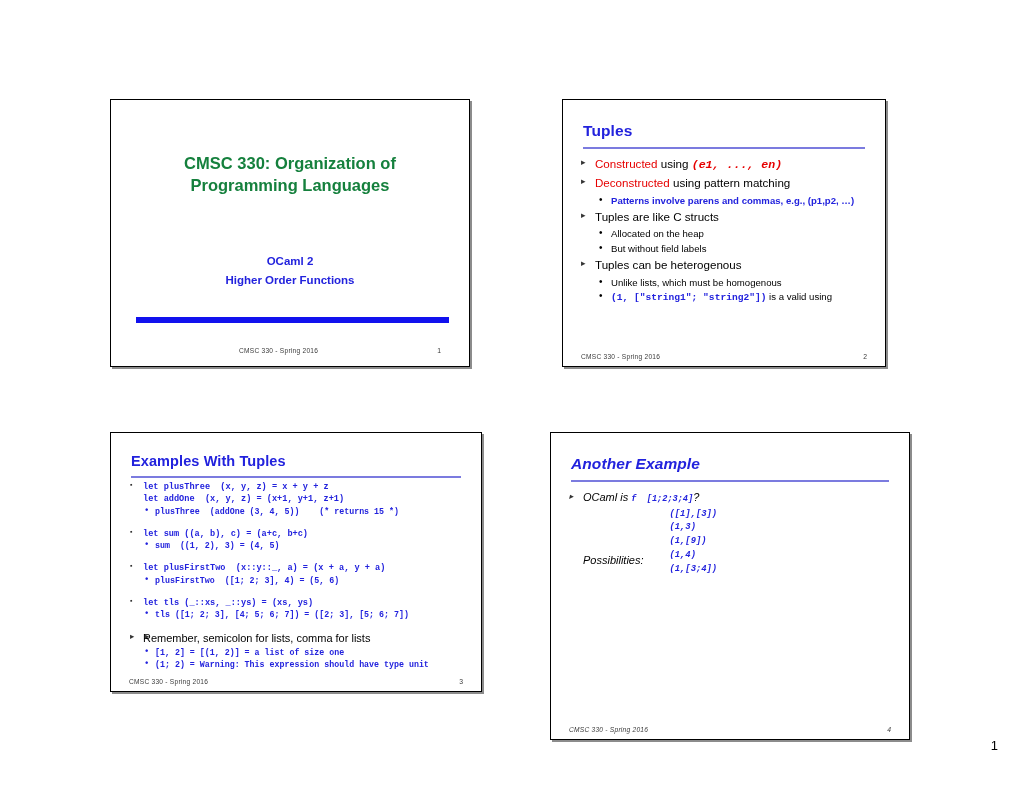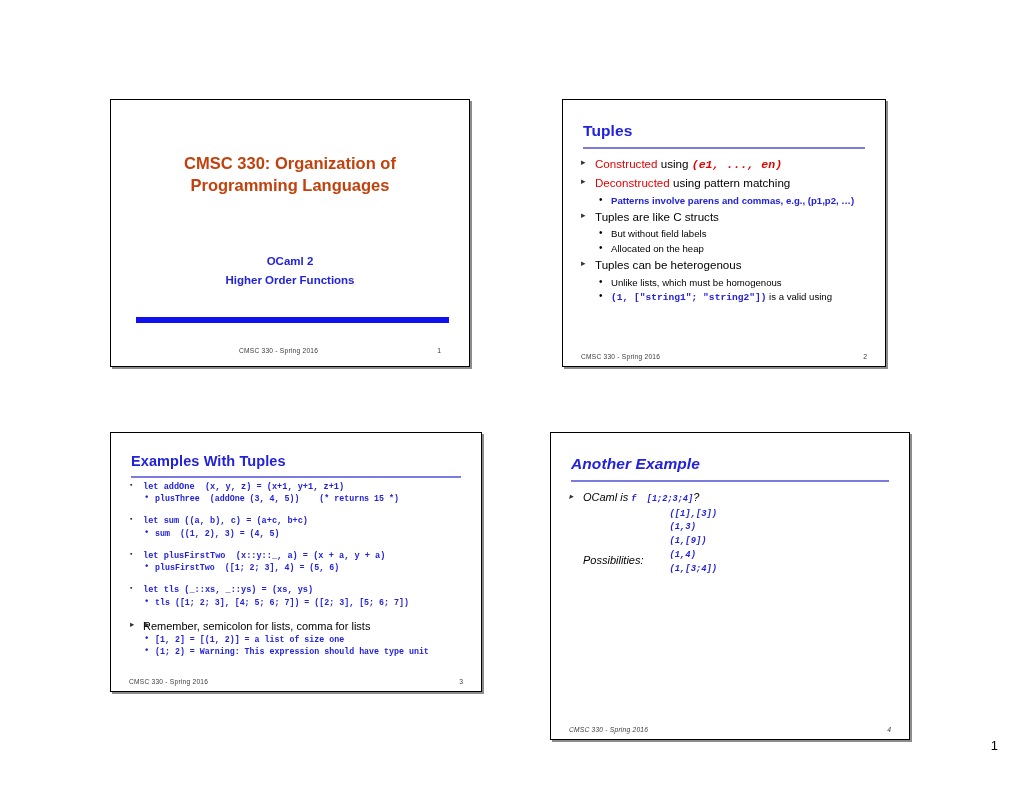--- a/index.html
+++ b/index.html
@@ -40,21 +40,21 @@
   .title-slide-body {
     position: absolute;
     left: 0; top: 0; right: 0; bottom: 0;
   }
   .title-main {
     position: absolute;
     left: 18px;
     right: 18px;
     top: 52px;
     text-align: center;
-    color: #c2410c;
+    color: #15803d;
     font-size: 16.5px;
     font-weight: bold;
     line-height: 1.35;
   }
   .title-rule {
     position: absolute;
     left: 25px;
     width: 313px;
     top: 217px;
     height: 6px;
@@ -309,41 +309,42 @@
 
     <div class="body">
 
       <div class="b1"><span class="red">Constructed</span><span> using </span><span class="mono-i red">(e1,  ...,  en)</span></div>
 
       <div class="b1"><span class="red">Deconstructed</span><span> using pattern matching</span></div>
 
       <div class="b2"><span class="small-blue-bold">Patterns involve parens and commas, e.g., (p1,p2, …)</span></div>
 
       <div class="b1">Tuples are like C structs</div>
+      <div class="b2">Allocated on the heap</div>
       <div class="b2">But without field labels</div>
-      <div class="b2">Allocated on the heap</div>
 
       <div class="b1">Tuples can be heterogenous</div>
       <div class="b2">Unlike lists, which must be homogenous</div>
       <div class="b2"><span class="mono blue">(1,  ["string1";  "string2"])</span><span>  is a valid using</span></div>
     </div>
 
     <div class="footer">
       <div class="footer-text">CMSC 330 -  Spring 2016</div>
       <div class="footer-num">2</div>
     </div>
   </div>
 
   <div class="slide slide-3">
     <div class="slide-title compact">Examples With Tuples</div>
     <div class="slide-title-rule compact"></div>
 
     <div class="body tight">
 
       <div class="codeb1">
+        <div class="code-line">let plusThree  (x, y, z) = x + y + z</div>
         <div class="code-line">let addOne  (x, y, z) = (x+1, y+1, z+1)</div>
         <div class="code-sub">plusThree  (addOne (3, 4, 5))    (* returns 15 *)</div>
       </div>
 
       <div class="codegap"></div>
 
       <div class="codeb1">
         <div class="code-line">let sum ((a, b), c) = (a+c, b+c)</div>
         <div class="code-sub">sum  ((1, 2), 3) = (4, 5)</div>
       </div>

